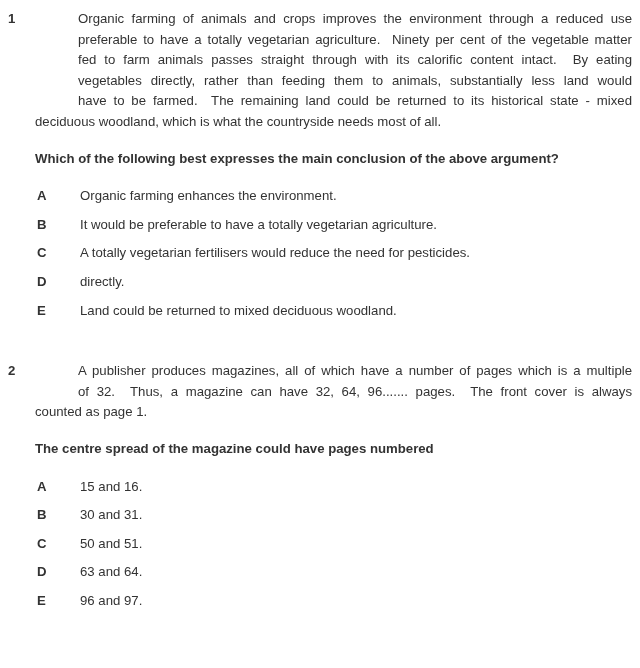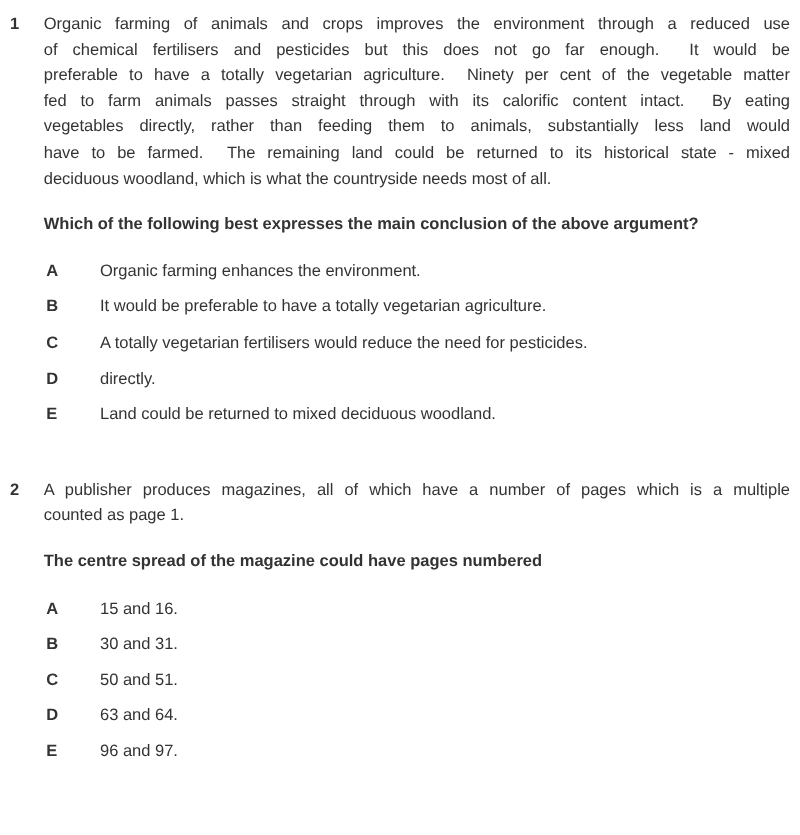--- a/index.html
+++ b/index.html
@@ -19,21 +19,21 @@
   .question { display: flex; }
   .question + .question { margin-top: 40px; }
   .qnum {
     width: 27px;
     flex: 0 0 27px;
     font-weight: 700;
   }
   .qbody { flex: 1 1 auto; min-width: 0; }
   
   .lines > div { text-align: justify; }
-  .lines > div:not(:last-child) { text-align-last: justify; }
+  .lines > div:not(:last-child) { text-align-last: justify; margin-left: 43px; }
   .prompt { margin-top: 16px; font-weight: bold; }
   .options { margin-top: 17px; }
   .option-row { display: flex; margin-bottom: 8px; }
   .option-row:last-child { margin-bottom: 0; }
   .opt-letter {
     flex: 0 0 43px;
     width: 43px;
     margin-left: 2px;
     font-weight: 700;
   }
@@ -42,21 +42,20 @@
 </head>
 <body>
 
 <div class="page">
 
   <div class="question">
     <div class="qnum">1</div>
     <div class="qbody">
       <div class="lines">
         <div>Organic farming of animals and crops improves the environment through a reduced use</div>
-        <div>of chemical fertilisers and pesticides but this does not go far enough.&nbsp; It would be</div>
         <div>preferable to have a totally vegetarian agriculture.&nbsp; Ninety per cent of the vegetable matter</div>
         <div>fed to farm animals passes straight through with its calorific content intact.&nbsp; By eating</div>
         <div>vegetables directly, rather than feeding them to animals, substantially less land would</div>
         <div>have to be farmed.&nbsp; The remaining land could be returned to its historical state - mixed</div>
         <div>deciduous woodland, which is what the countryside needs most of all.</div>
       </div>
       <div class="prompt">Which of the following best expresses the main conclusion of the above argument?</div>
       <div class="options">
         <div class="option-row">
           <div class="opt-letter">A</div>
@@ -90,20 +89,21 @@
         </div>
       </div>
     </div>
   </div>
 
   <div class="question">
     <div class="qnum">2</div>
     <div class="qbody">
       <div class="lines">
         <div>A publisher produces magazines, all of which have a number of pages which is a multiple</div>
+        <div>of 32.&nbsp; Thus, a magazine can have 32, 64, 96....... pages.&nbsp; The front cover is always</div>
         <div>counted as page 1.</div>
       </div>
       <div class="prompt">The centre spread of the magazine could have pages numbered</div>
       <div class="options">
         <div class="option-row">
           <div class="opt-letter">A</div>
           <div class="opt-text lines">
             <div>15 and 16.</div>
           </div>
         </div>

